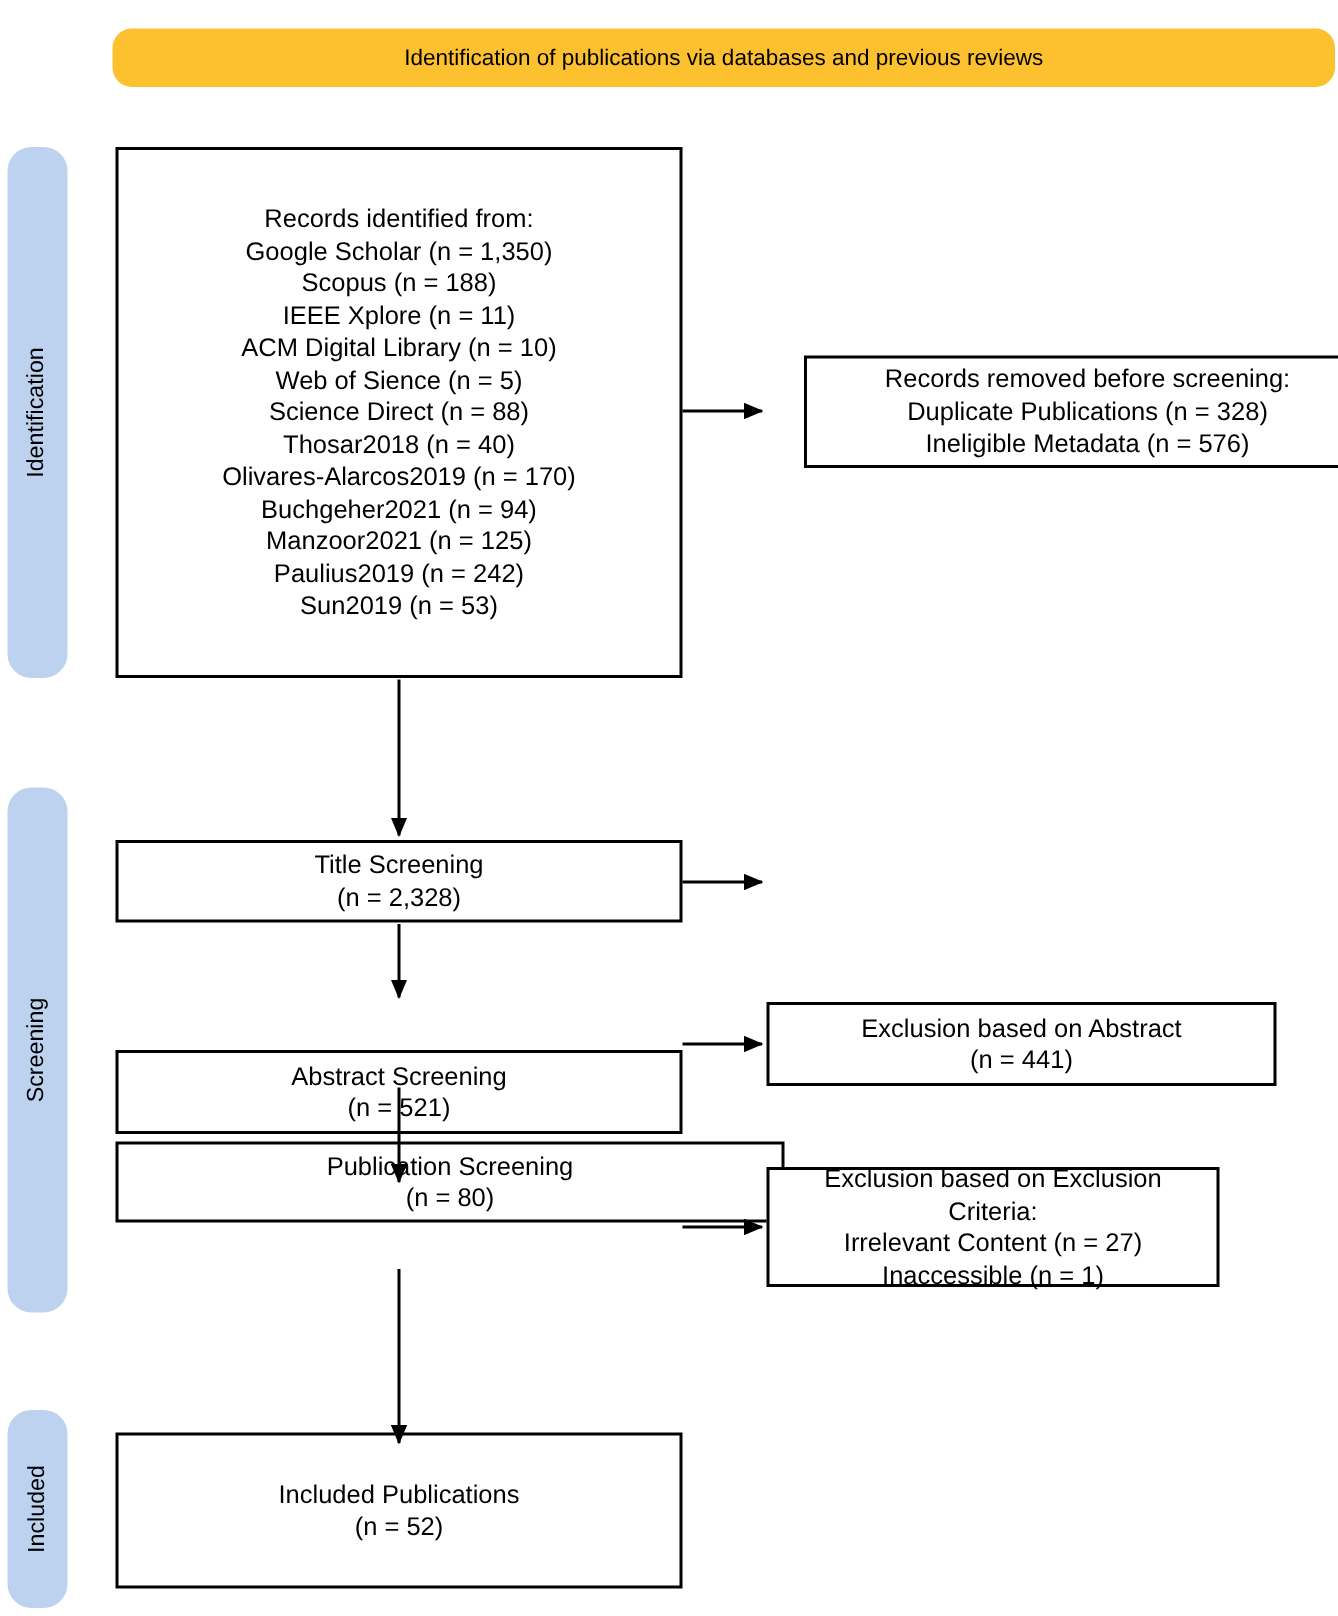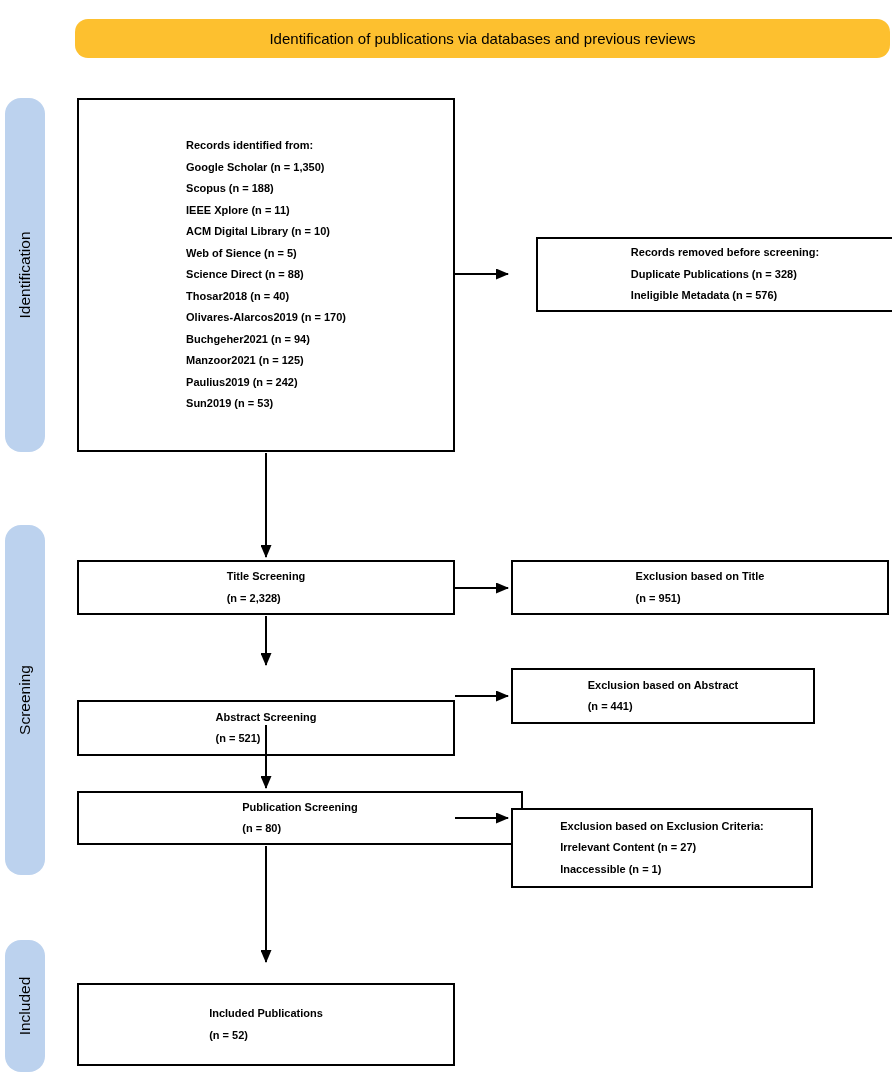--- a/index.html
+++ b/index.html
@@ -44,35 +44,35 @@
   }
   #stage-identification { top: 98px;  height: 354px; }
   #stage-screening      { top: 525px; height: 350px; }
   #stage-included       { top: 940px; height: 132px; }
   .box {
     position: absolute;
     box-sizing: border-box;
     border: 2px solid var(--box-border);
     background: var(--background);
     display: flex; align-items: center; justify-content: center;
-    font-size: 11px;
+    text-align: center;
+    font-size: 17px;
     line-height: 21.5px;
     white-space: pre-line;
     padding: 2px 8px;
-    font-weight: bold;
   }
   #box-records-identified    { left: 77px;  top: 98px;  width: 378px; height: 354px; }
   #box-records-removed       { left: 511px; top: 237px; width: 378px; height: 75px; margin-left: 25px; }
   #box-title-screening       { left: 77px;  top: 560px; width: 378px; height: 55px; }
   #box-exclusion-title       { left: 511px; top: 560px; width: 378px; height: 55px; }
   #box-abstract-screening    { left: 77px;  top: 668px; width: 378px; height: 56px; margin-top: 32px; }
-  #box-exclusion-abstract    { left: 511px; top: 668px; width: 304px; height: 56px; }
-  #box-publication-screening { left: 77px;  top: 791px; width: 446px; height: 54px; }
-  #box-exclusion-criteria    { left: 511px; top: 808px; width: 302px; height: 80px; }
-  #box-included-publications { left: 77px;  top: 983px; width: 378px; height: 83px; }
+  #box-exclusion-abstract    { left: 511px; top: 668px; width: 340px; height: 56px; }
+  #box-publication-screening { left: 77px;  top: 761px; width: 446px; height: 54px; }
+  #box-exclusion-criteria    { left: 511px; top: 778px; width: 302px; height: 80px; }
+  #box-included-publications { left: 77px;  top: 955px; width: 378px; height: 104px; }
   svg.connectors {
     position: absolute;
     left: 0; top: 0;
     width: 892px; height: 1077px;
     pointer-events: none;
   }
 </style>
 </head>
 <body>
 
@@ -103,22 +103,20 @@
 Olivares-Alarcos2019 (n = 170)
 Buchgeher2021 (n = 94)
 Manzoor2021 (n = 125)
 Paulius2019 (n = 242)
 Sun2019 (n = 53)</div>
   <div class="box" id="box-records-removed">Records removed before screening:
 Duplicate Publications (n = 328)
 Ineligible Metadata (n = 576)</div>
   <div class="box" id="box-title-screening">Title Screening
 (n = 2,328)</div>
-  <div class="box" id="box-exclusion-title">Exclusion based on Title
-(n = 951)</div>
   <div class="box" id="box-abstract-screening">Abstract Screening
 (n = 521)</div>
   <div class="box" id="box-exclusion-abstract">Exclusion based on Abstract
 (n = 441)</div>
   <div class="box" id="box-publication-screening">Publication Screening
 (n = 80)</div>
   <div class="box" id="box-exclusion-criteria">Exclusion based on Exclusion Criteria:
 Irrelevant Content (n = 27)
 Inaccessible (n = 1)</div>
   <div class="box" id="box-included-publications">Included Publications

